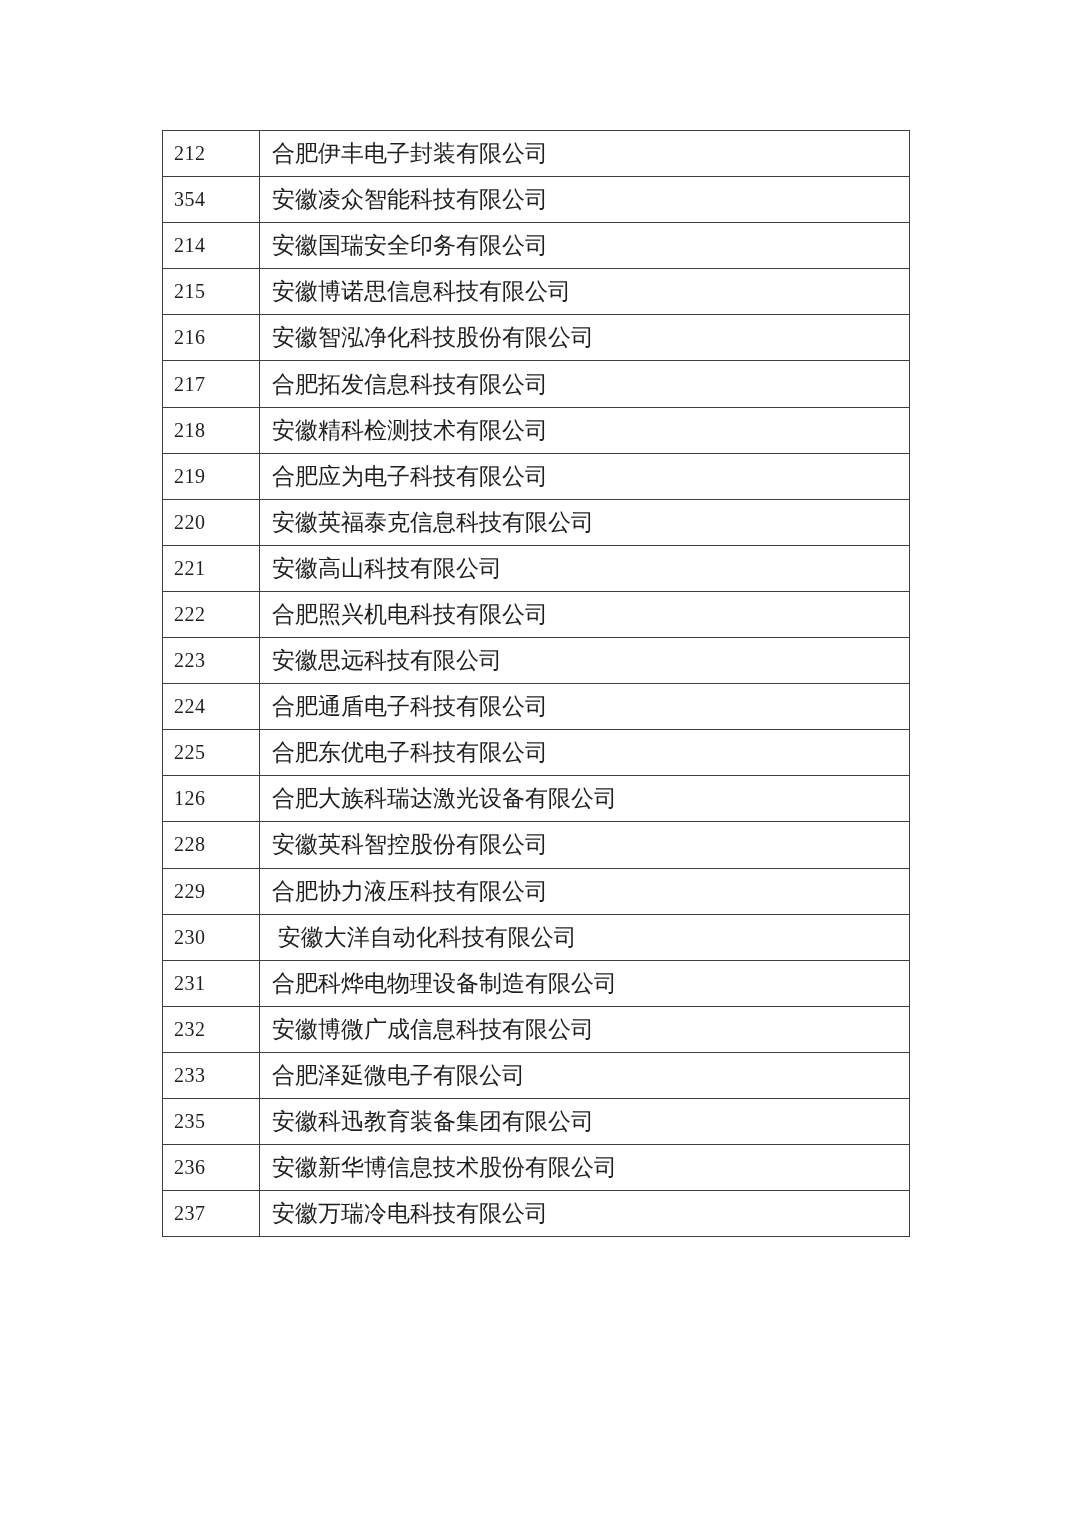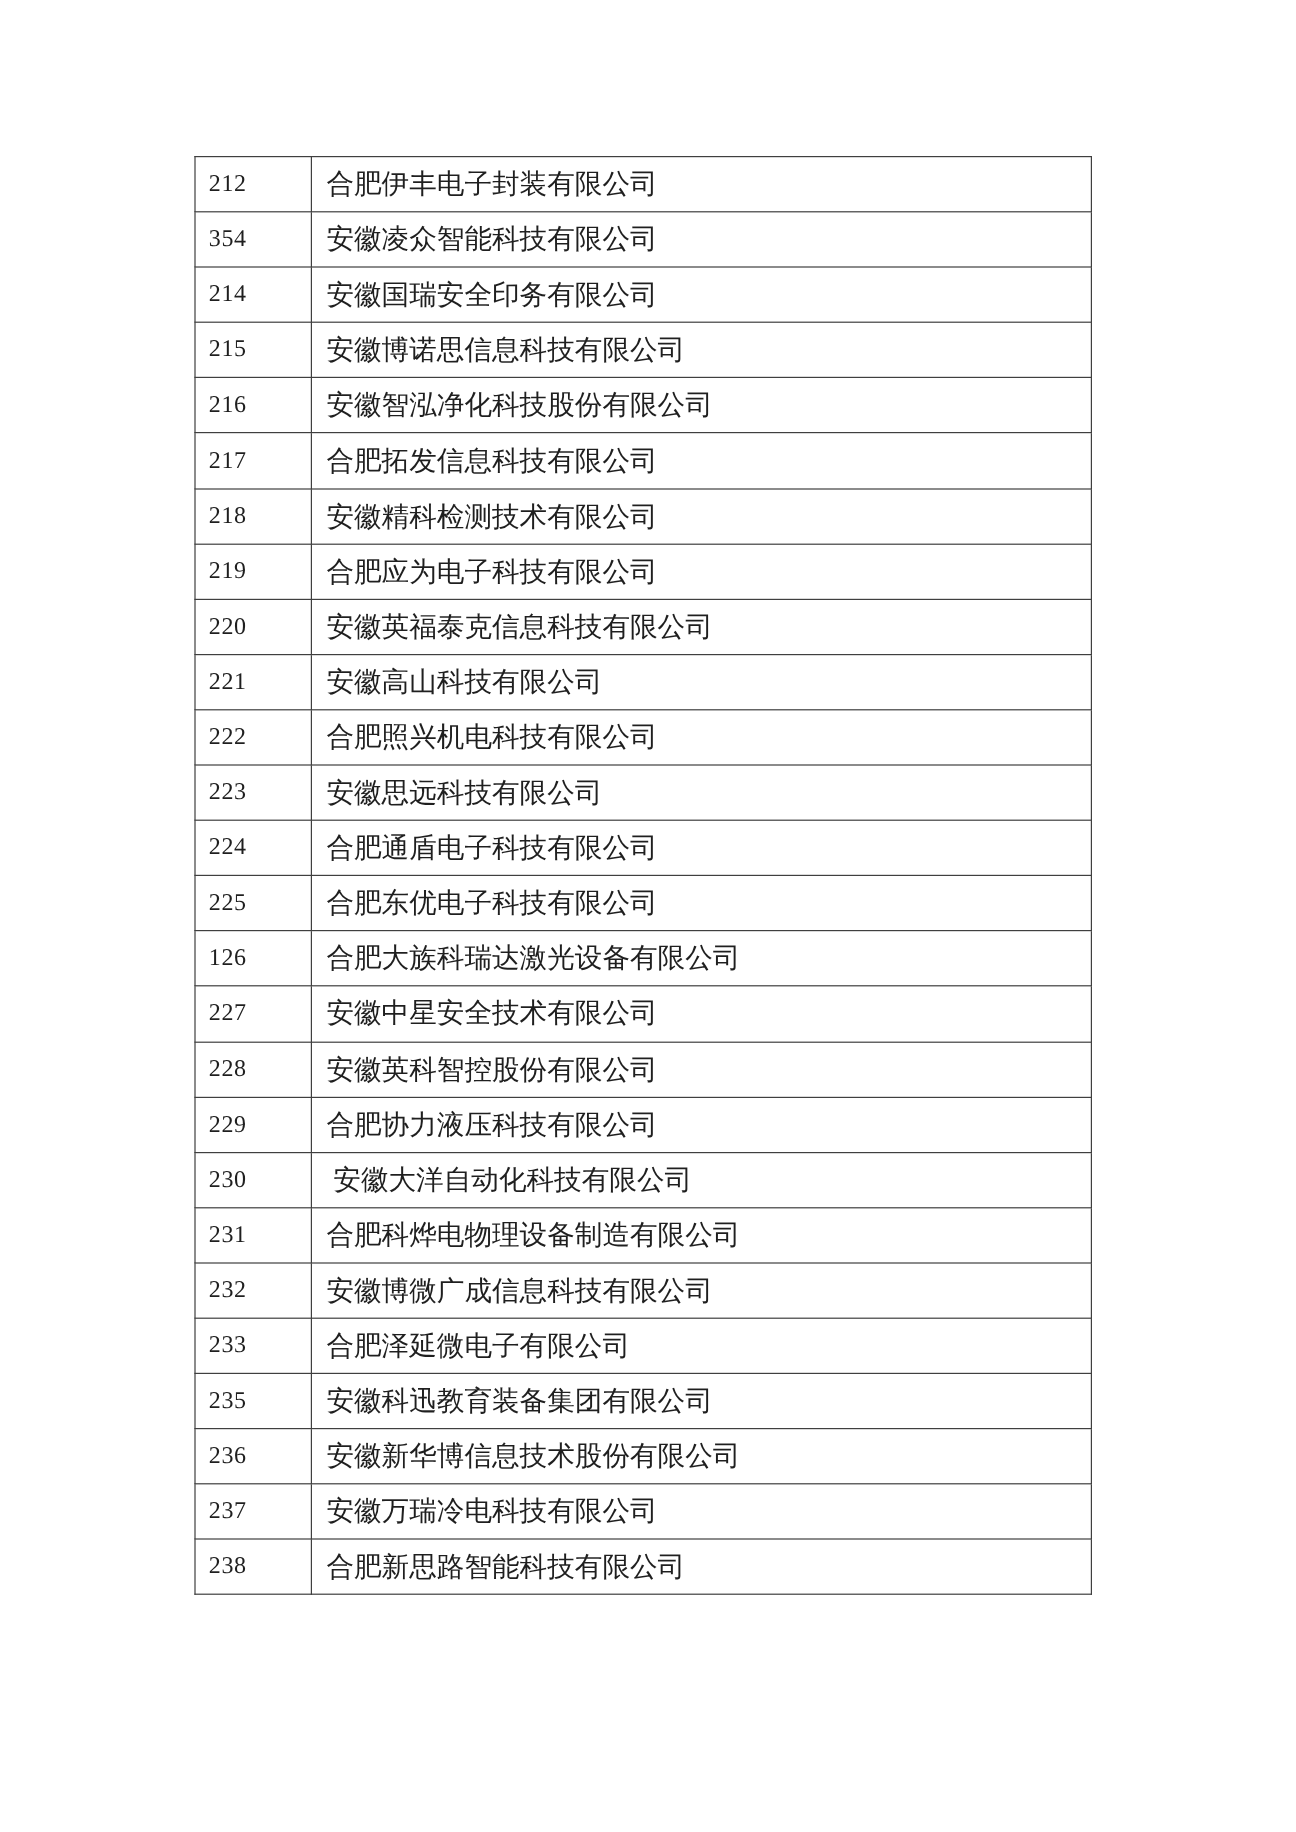--- a/index.html
+++ b/index.html
@@ -119,24 +119,20 @@
   <tr class="company-row">
     <td class="num-cell">225</td>
     <td class="name-cell">合肥东优电子科技有限公司</td>
   </tr>
 
   <tr class="company-row">
     <td class="num-cell">126</td>
     <td class="name-cell">合肥大族科瑞达激光设备有限公司</td>
   </tr>
 
-  <tr class="company-row">
-    <td class="num-cell">227</td>
-    <td class="name-cell">安徽中星安全技术有限公司</td>
-  </tr>
 
   <tr class="company-row">
     <td class="num-cell">228</td>
     <td class="name-cell">安徽英科智控股份有限公司</td>
   </tr>
 
   <tr class="company-row">
     <td class="num-cell">229</td>
     <td class="name-cell">合肥协力液压科技有限公司</td>
   </tr>
@@ -170,19 +166,15 @@
   <tr class="company-row">
     <td class="num-cell">236</td>
     <td class="name-cell">安徽新华博信息技术股份有限公司</td>
   </tr>
 
   <tr class="company-row">
     <td class="num-cell">237</td>
     <td class="name-cell">安徽万瑞冷电科技有限公司</td>
   </tr>
 
-  <tr class="company-row">
-    <td class="num-cell">238</td>
-    <td class="name-cell">合肥新思路智能科技有限公司</td>
-  </tr>
 </tbody>
   </table>
 </div>
 
 </body></html>

